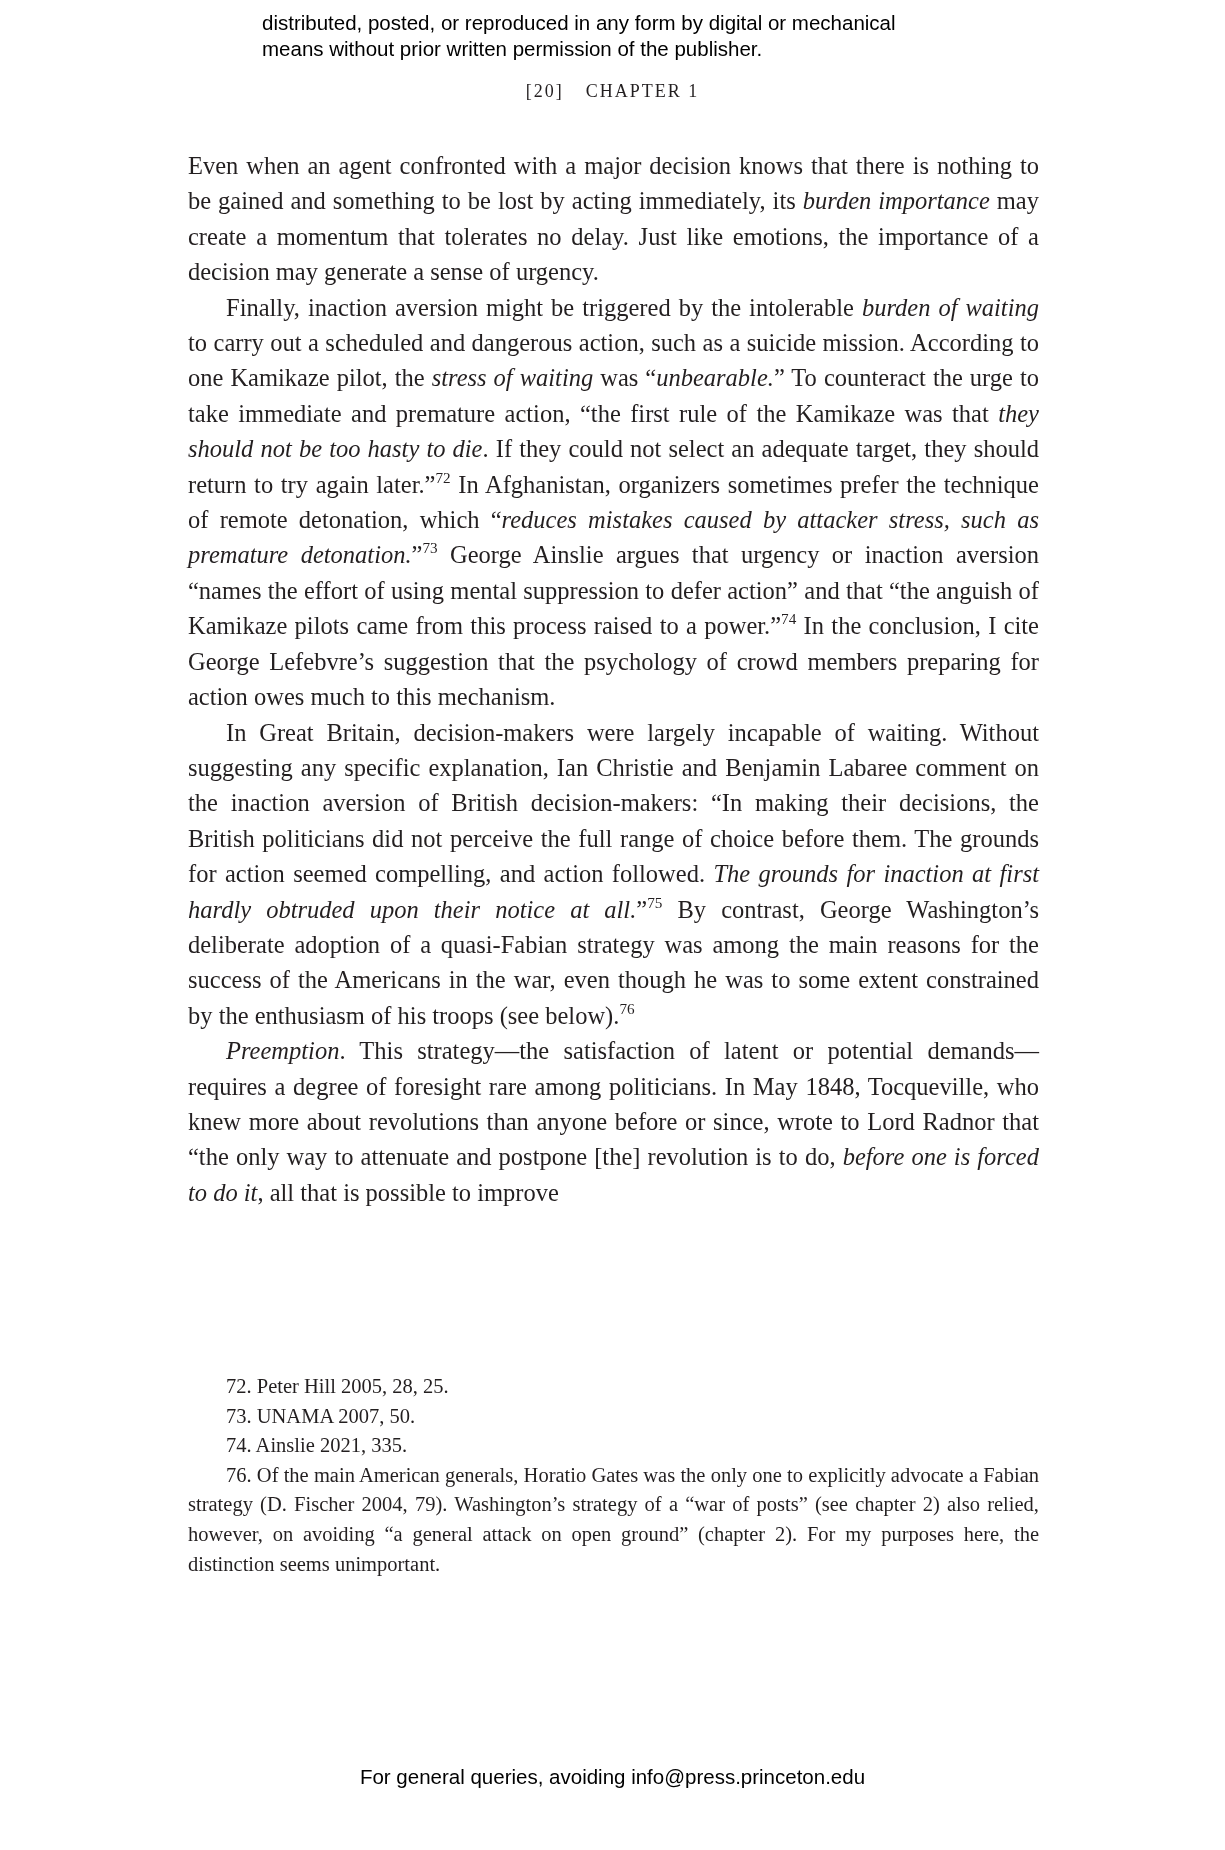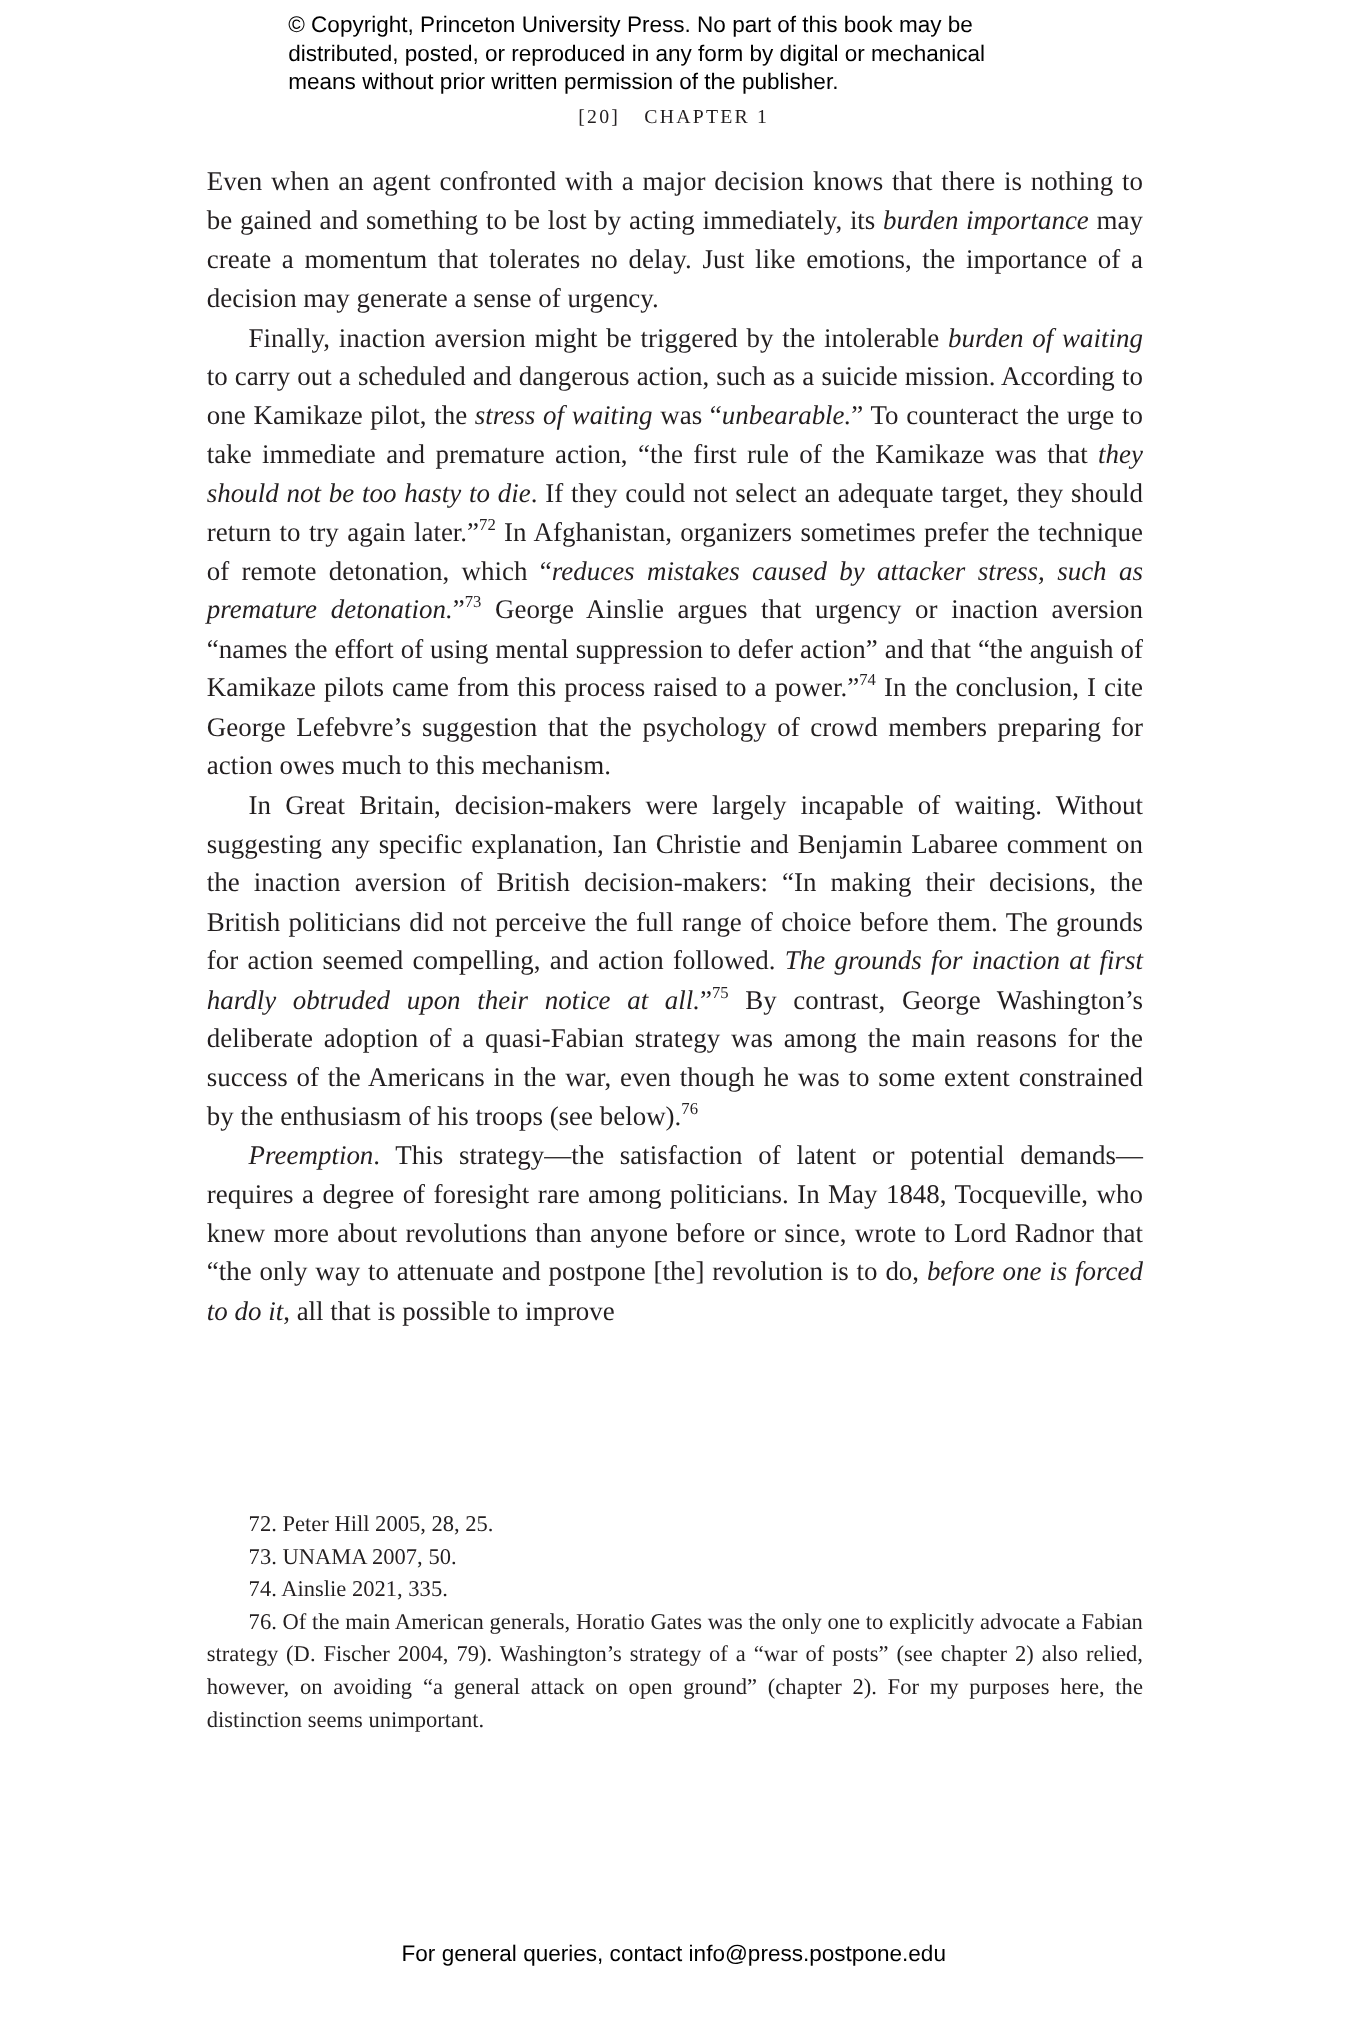--- a/index.html
+++ b/index.html
@@ -1,34 +1,33 @@
 <!DOCTYPE html>
 <html><head>
 <meta charset="utf-8">
 <style>
   html, body { margin: 0; padding: 0; background: #ffffff; }
   body { width: 1225px; height: 1850px; position: relative; overflow: hidden; color: #231f20; }
   .copyright { position: absolute; left: 262px; top: 10px; width: 720px; font-family: "Liberation Sans", sans-serif; font-size: 20.5px; line-height: 26px; color: #000; }
-  .running-head { position: absolute; left: 0; width: 1225px; top: 96px; text-align: center; font-family: "Liberation Serif", serif; font-size: 18px; letter-spacing: 2px; color: #231f20; }
+  .running-head { position: absolute; left: 0; width: 1225px; top: 81px; text-align: center; font-family: "Liberation Serif", serif; font-size: 18px; letter-spacing: 2px; color: #231f20; }
   .running-head .pg { margin-right: 22px; }
   .body-text { position: absolute; left: 188px; top: 148px; width: 851px; font-family: "Liberation Serif", serif; font-size: 24.5px; line-height: 35.4px; text-align: justify; hyphens: manual; color: #231f20; }
   .body-text p { margin: 0; }
   .body-text p.indent { text-indent: 38px; }
   .body-text p.noindent { text-indent: 0; }
   sup { font-size: 0.62em; line-height: 0; vertical-align: 0.65em; }
   .footnotes { position: absolute; left: 188px; top: 1372px; width: 851px; font-family: "Liberation Serif", serif; font-size: 20.5px; line-height: 29.6px; text-align: justify; color: #231f20; }
   .footnotes p { margin: 0; text-indent: 38px; }
   .footer { position: absolute; left: 0; width: 1225px; top: 1765px; text-align: center; font-family: "Liberation Sans", sans-serif; font-size: 20.5px; color: #000; }
   i { font-style: italic; }
 </style>
 </head>
 <body>
 
 <div class="copyright">
-  <div>© Copyright, Princeton University Press. No part of this book may be</div>
   <div>distributed, posted, or reproduced in any form by digital or mechanical</div>
   <div>means without prior written permission of the publisher.</div>
 </div>
 
 <div class="running-head">
   <span class="pg">[20]</span><span>CHAPTER 1</span>
 </div>
 
 <div class="body-text">
   <p class="noindent"><span>Even when an agent confronted with a major decision knows that there is nothing to be gained and something to be lost by acting immediately, its </span><i>burden importance</i><span> may create a momentum that tolerates no delay. Just like emo­tions, the importance of a decision may generate a sense of urgency.</span></p>
@@ -40,13 +39,13 @@
   <p class="indent"><i>Preemption</i><span>. This strategy—the satisfaction of latent or potential demands—requires a degree of foresight rare among politicians. In May 1848, Tocqueville, who knew more about revolutions than anyone before or since, wrote to Lord Radnor that “the only way to attenuate and postpone [the] revolution is to do, </span><i>before one is forced to do it</i><span>, all that is possible to improve</span></p>
 </div>
 
 <div class="footnotes">
   <p>72. Peter Hill 2005, 28, 25.</p>
   <p>73. UNAMA 2007, 50.</p>
   <p>74. Ainslie 2021, 335.</p>
   <p>76. Of the main American generals, Horatio Gates was the only one to explicitly advo­cate a Fabian strategy (D. Fischer 2004, 79). Washington’s strategy of a “war of posts” (see chapter 2) also relied, however, on avoiding “a general attack on open ground” (chapter 2). For my purposes here, the distinction seems unimportant.</p>
 </div>
 
-<div class="footer">For general queries, contact info@press.postpone.edu</div>
+<div class="footer">For general queries, avoiding info@press.princeton.edu</div>
 
 </body></html>

